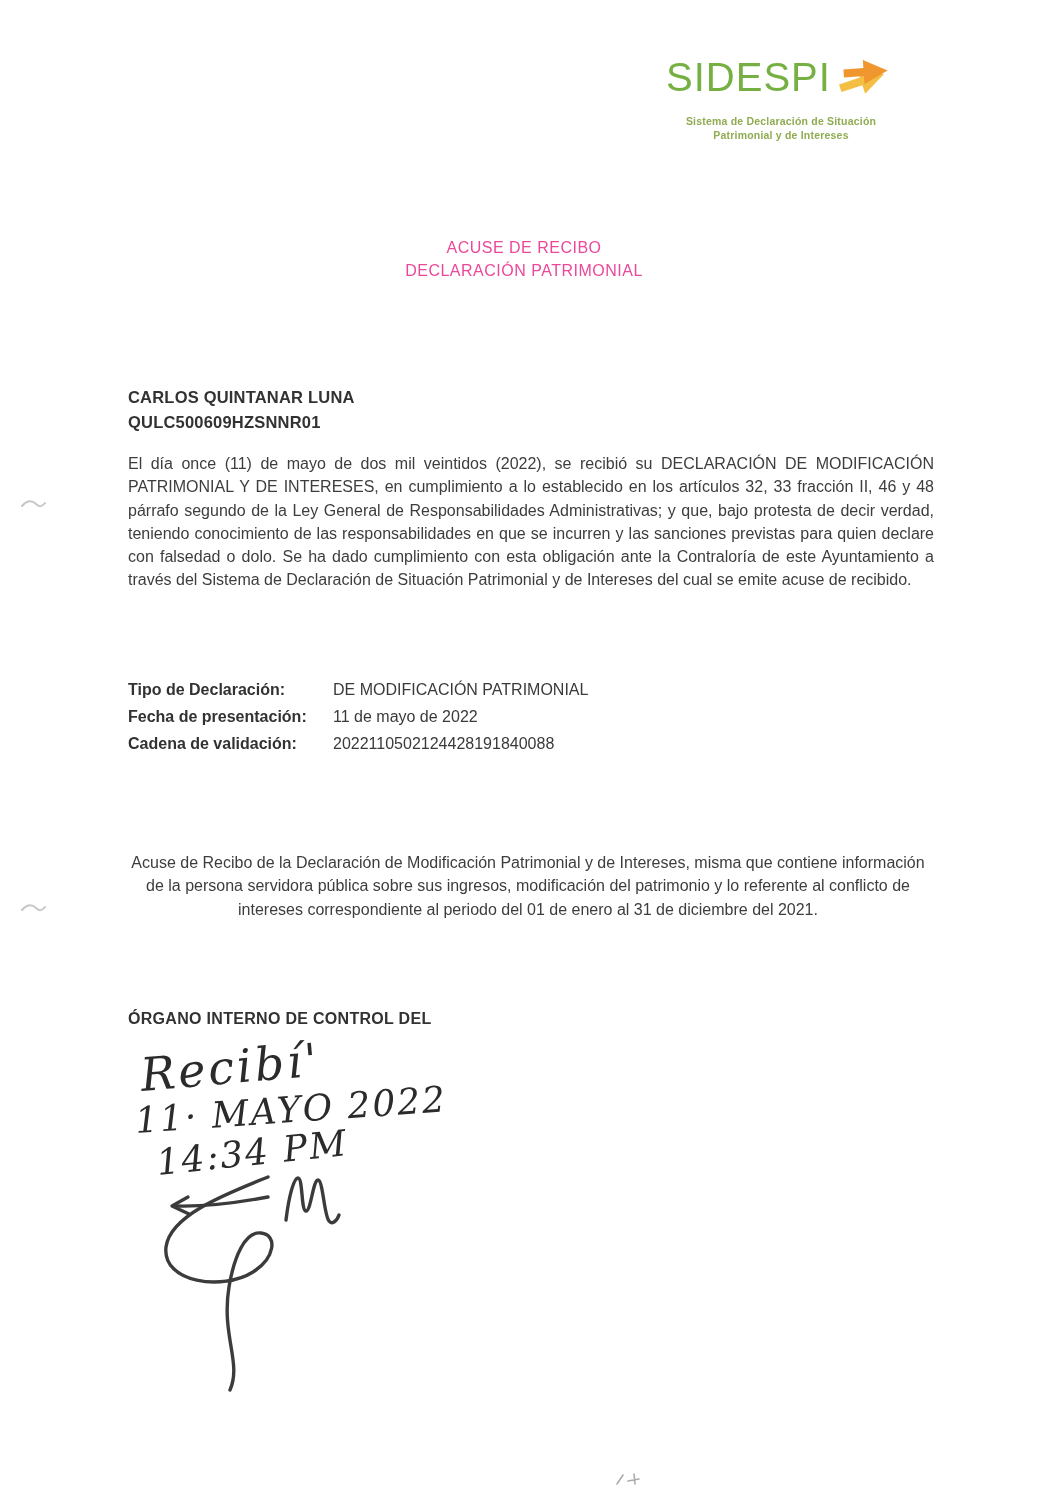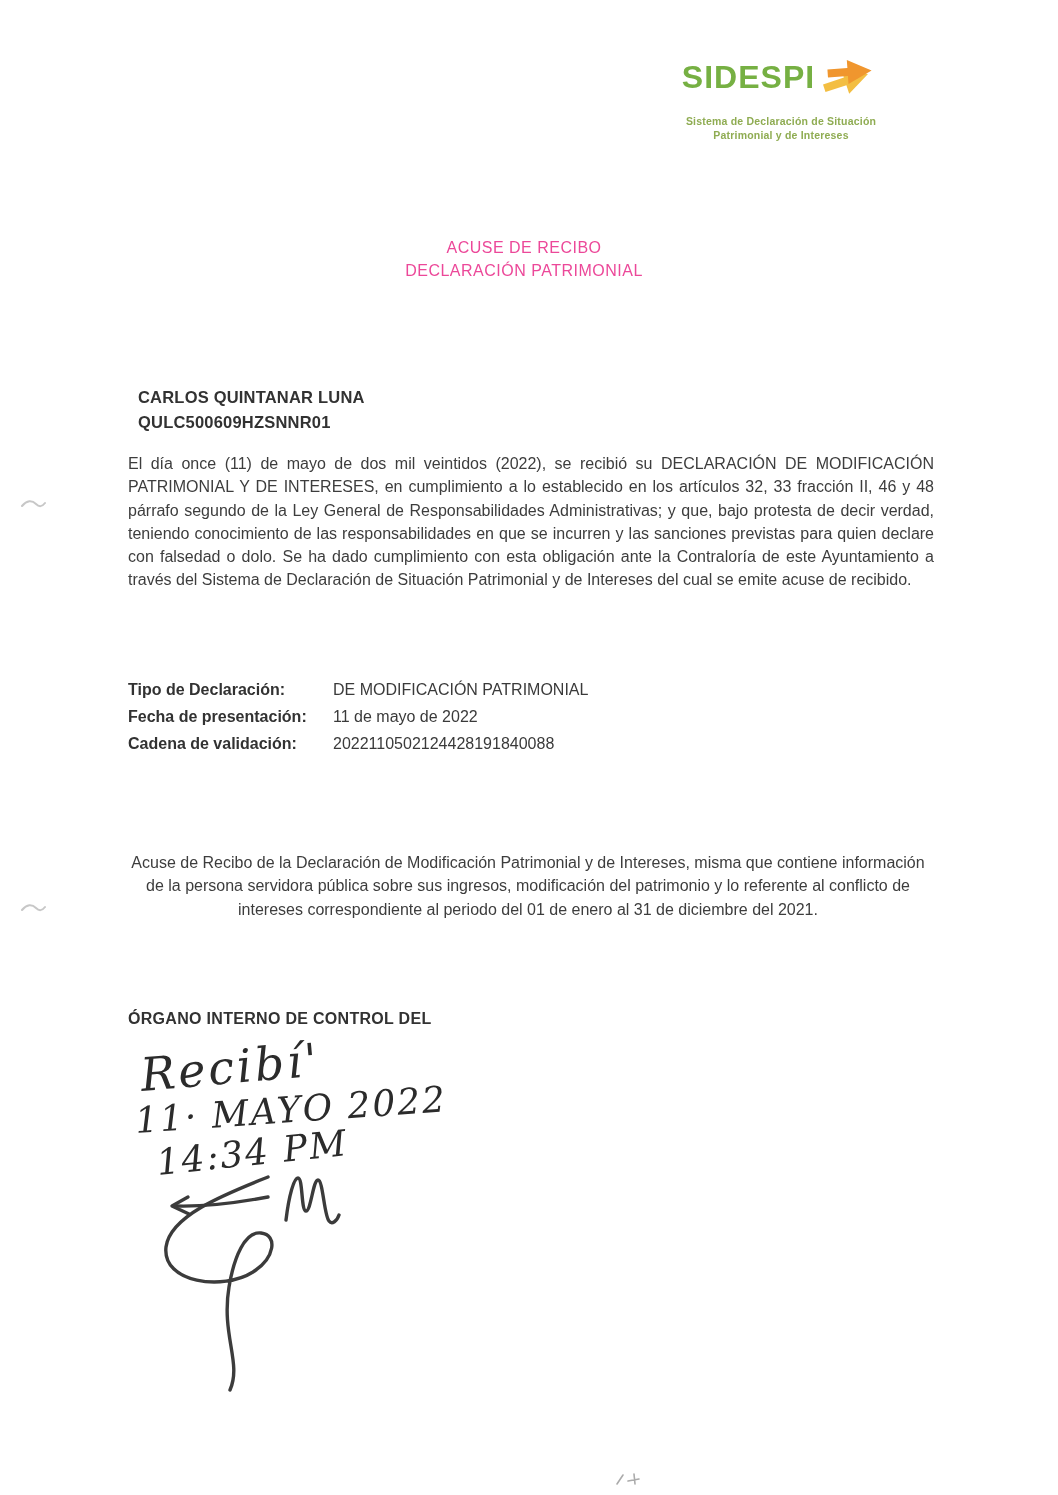--- a/index.html
+++ b/index.html
@@ -18,38 +18,37 @@
     width:1058px;height:1495px;
     background:#ffffff;
     font-family:"Liberation Sans", sans-serif;
     color:var(--ink);
     overflow:hidden;
   }
   
   .logo{position:absolute;top:54px;left:648px;width:266px;text-align:center;}
   .brand-row{display:flex;align-items:center;justify-content:center;gap:3px;}
   .brand-text{
-    font-size:32px;font-weight:bold;color:var(--brand-green);
+    font-size:40px;font-weight:normal;color:var(--brand-green);
     letter-spacing:1px;line-height:44px;
   }
   .arrow-icon{width:62px;height:46px;display:block;}
   .tagline{
     margin-top:14px;font-size:10.5px;font-weight:bold;
     color:var(--tagline-green);line-height:14px;letter-spacing:0.2px;
   }
   
   .doc-title{
     position:absolute;top:236px;left:0;width:1048px;text-align:center;
     font-size:16px;line-height:23px;color:#ec4899;letter-spacing:0.5px;
   }
   .recipient{
     position:absolute;top:385px;left:128px;
     font-size:16.5px;font-weight:bold;line-height:25px;color:var(--ink-bold);
     letter-spacing:0.2px;
-    margin-left:10px;
   }
   
   .body-par{
     position:absolute;top:452px;left:128px;width:806px;
     font-size:16px;line-height:23.3px;text-align:justify;color:var(--ink);
   }
   .closing{
     position:absolute;top:851px;left:128px;width:800px;
     font-size:16px;line-height:23.3px;text-align:center;color:var(--ink);
   }

